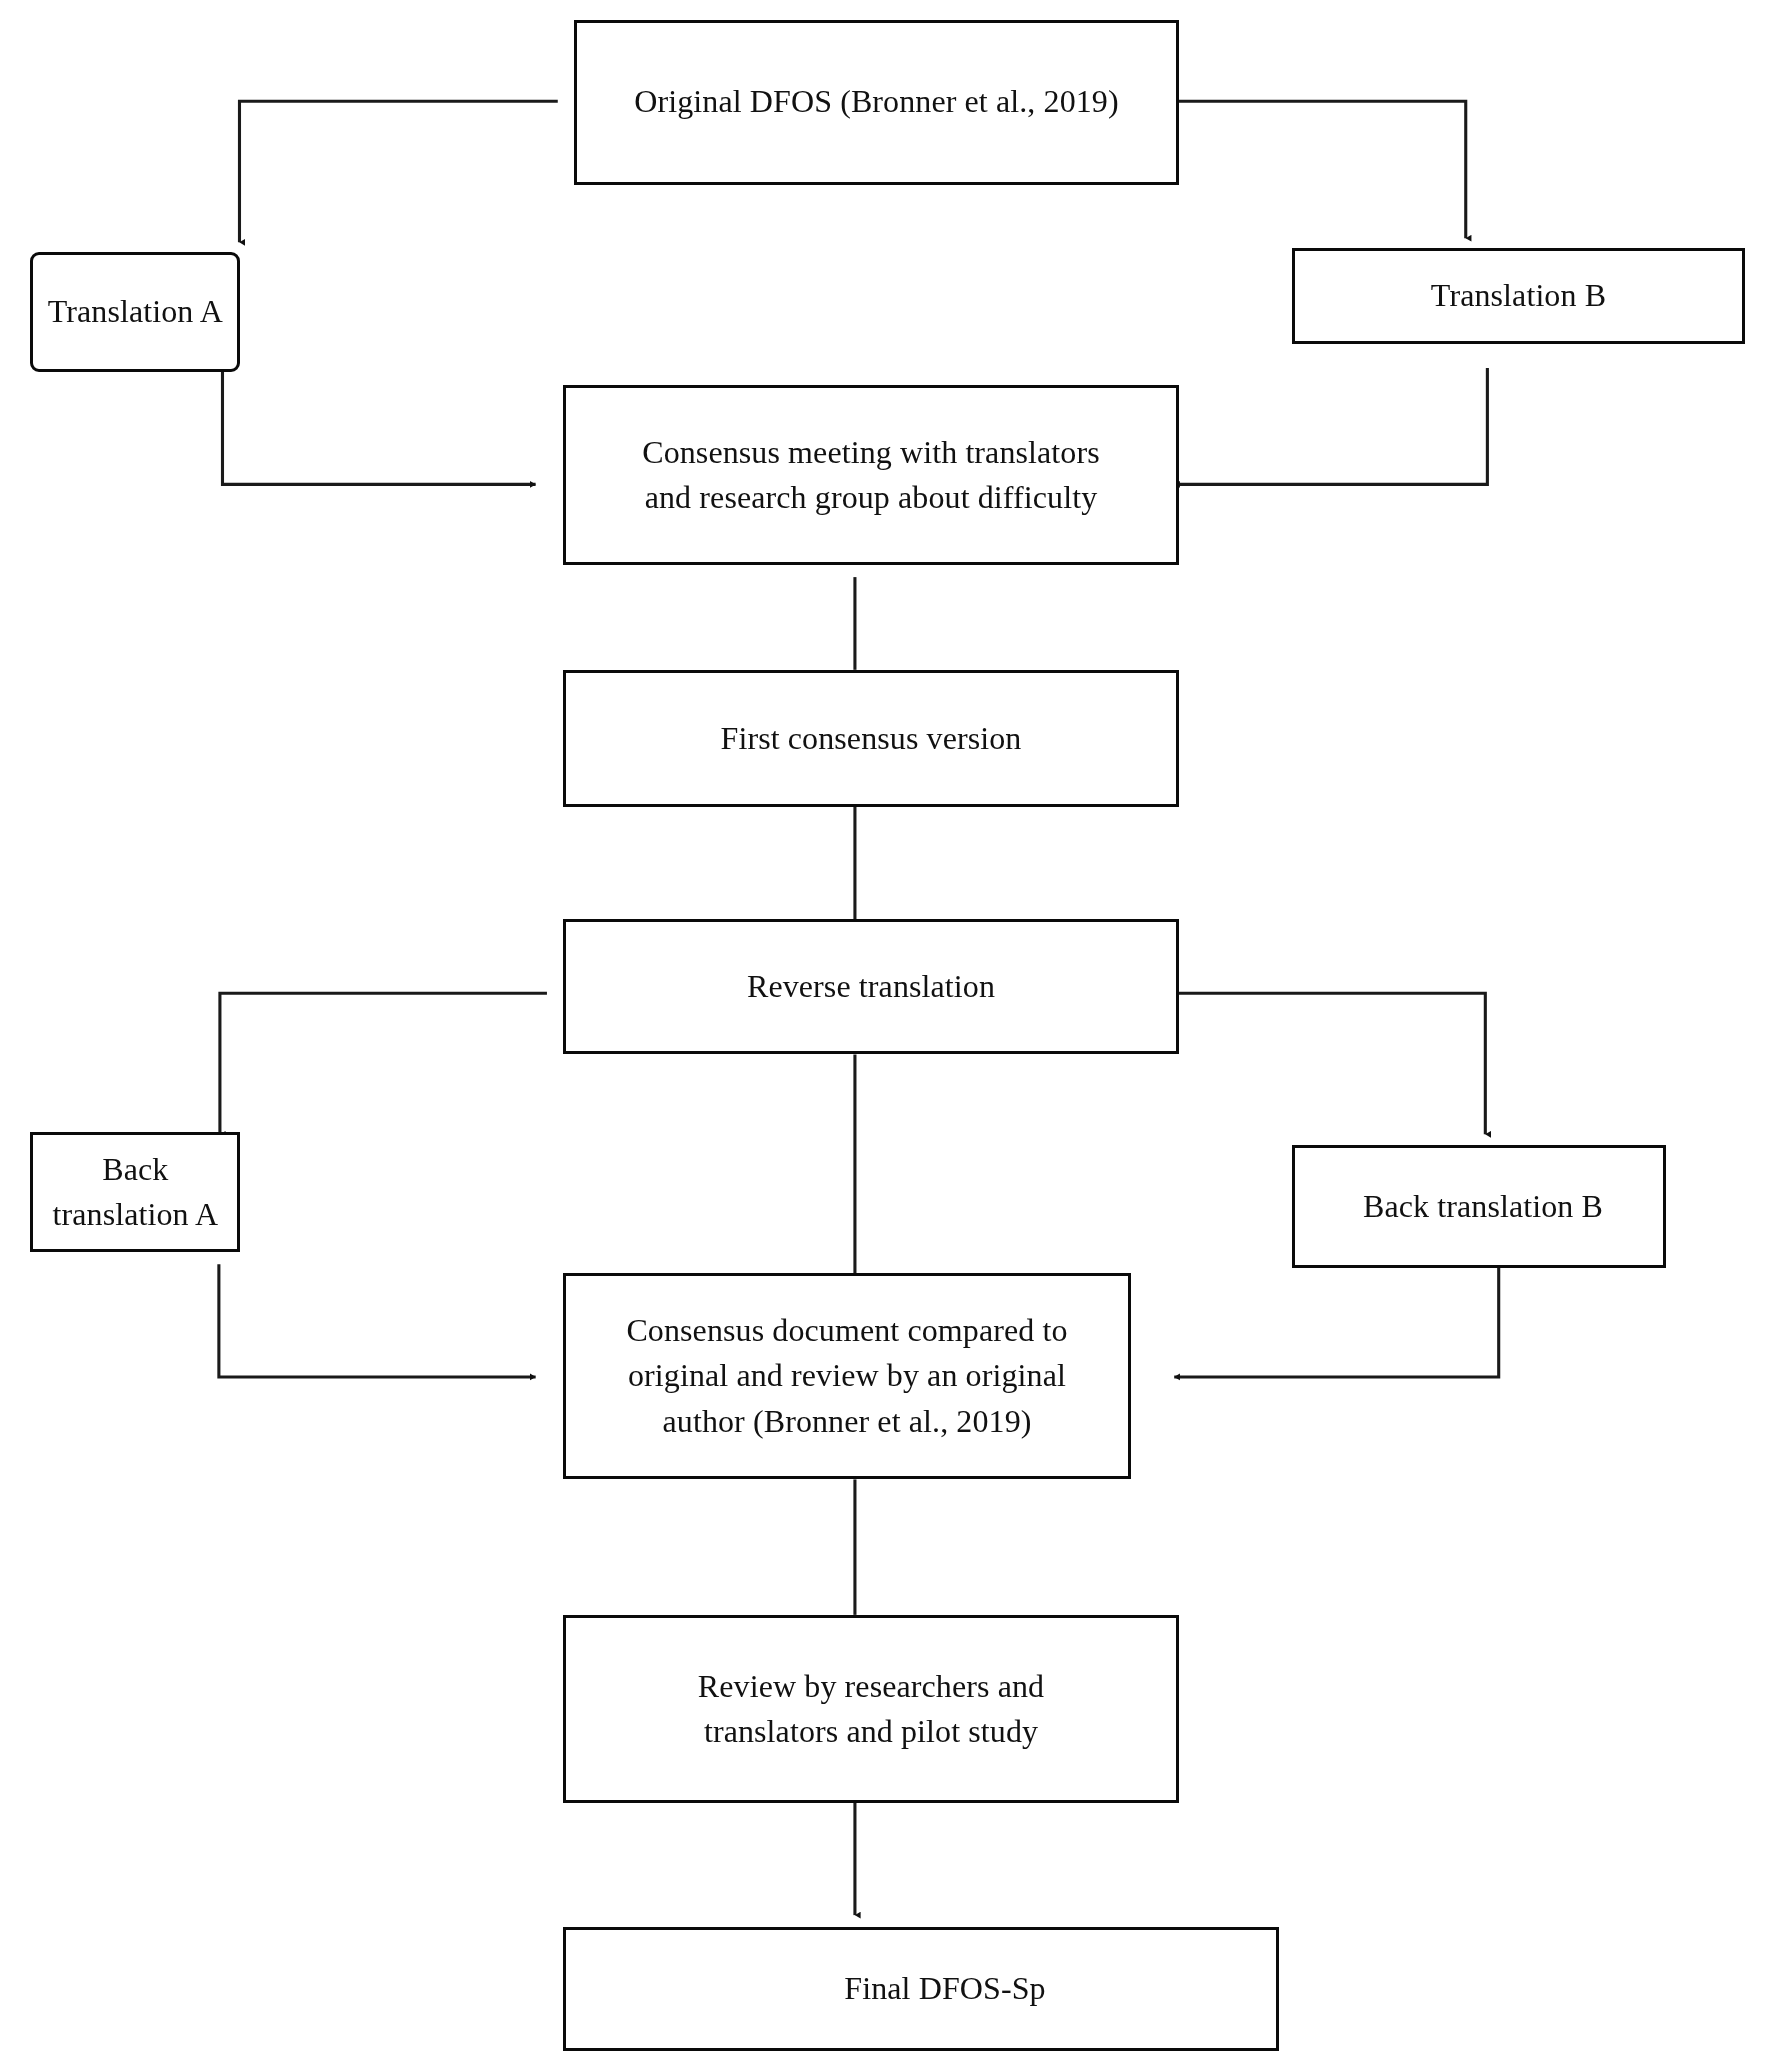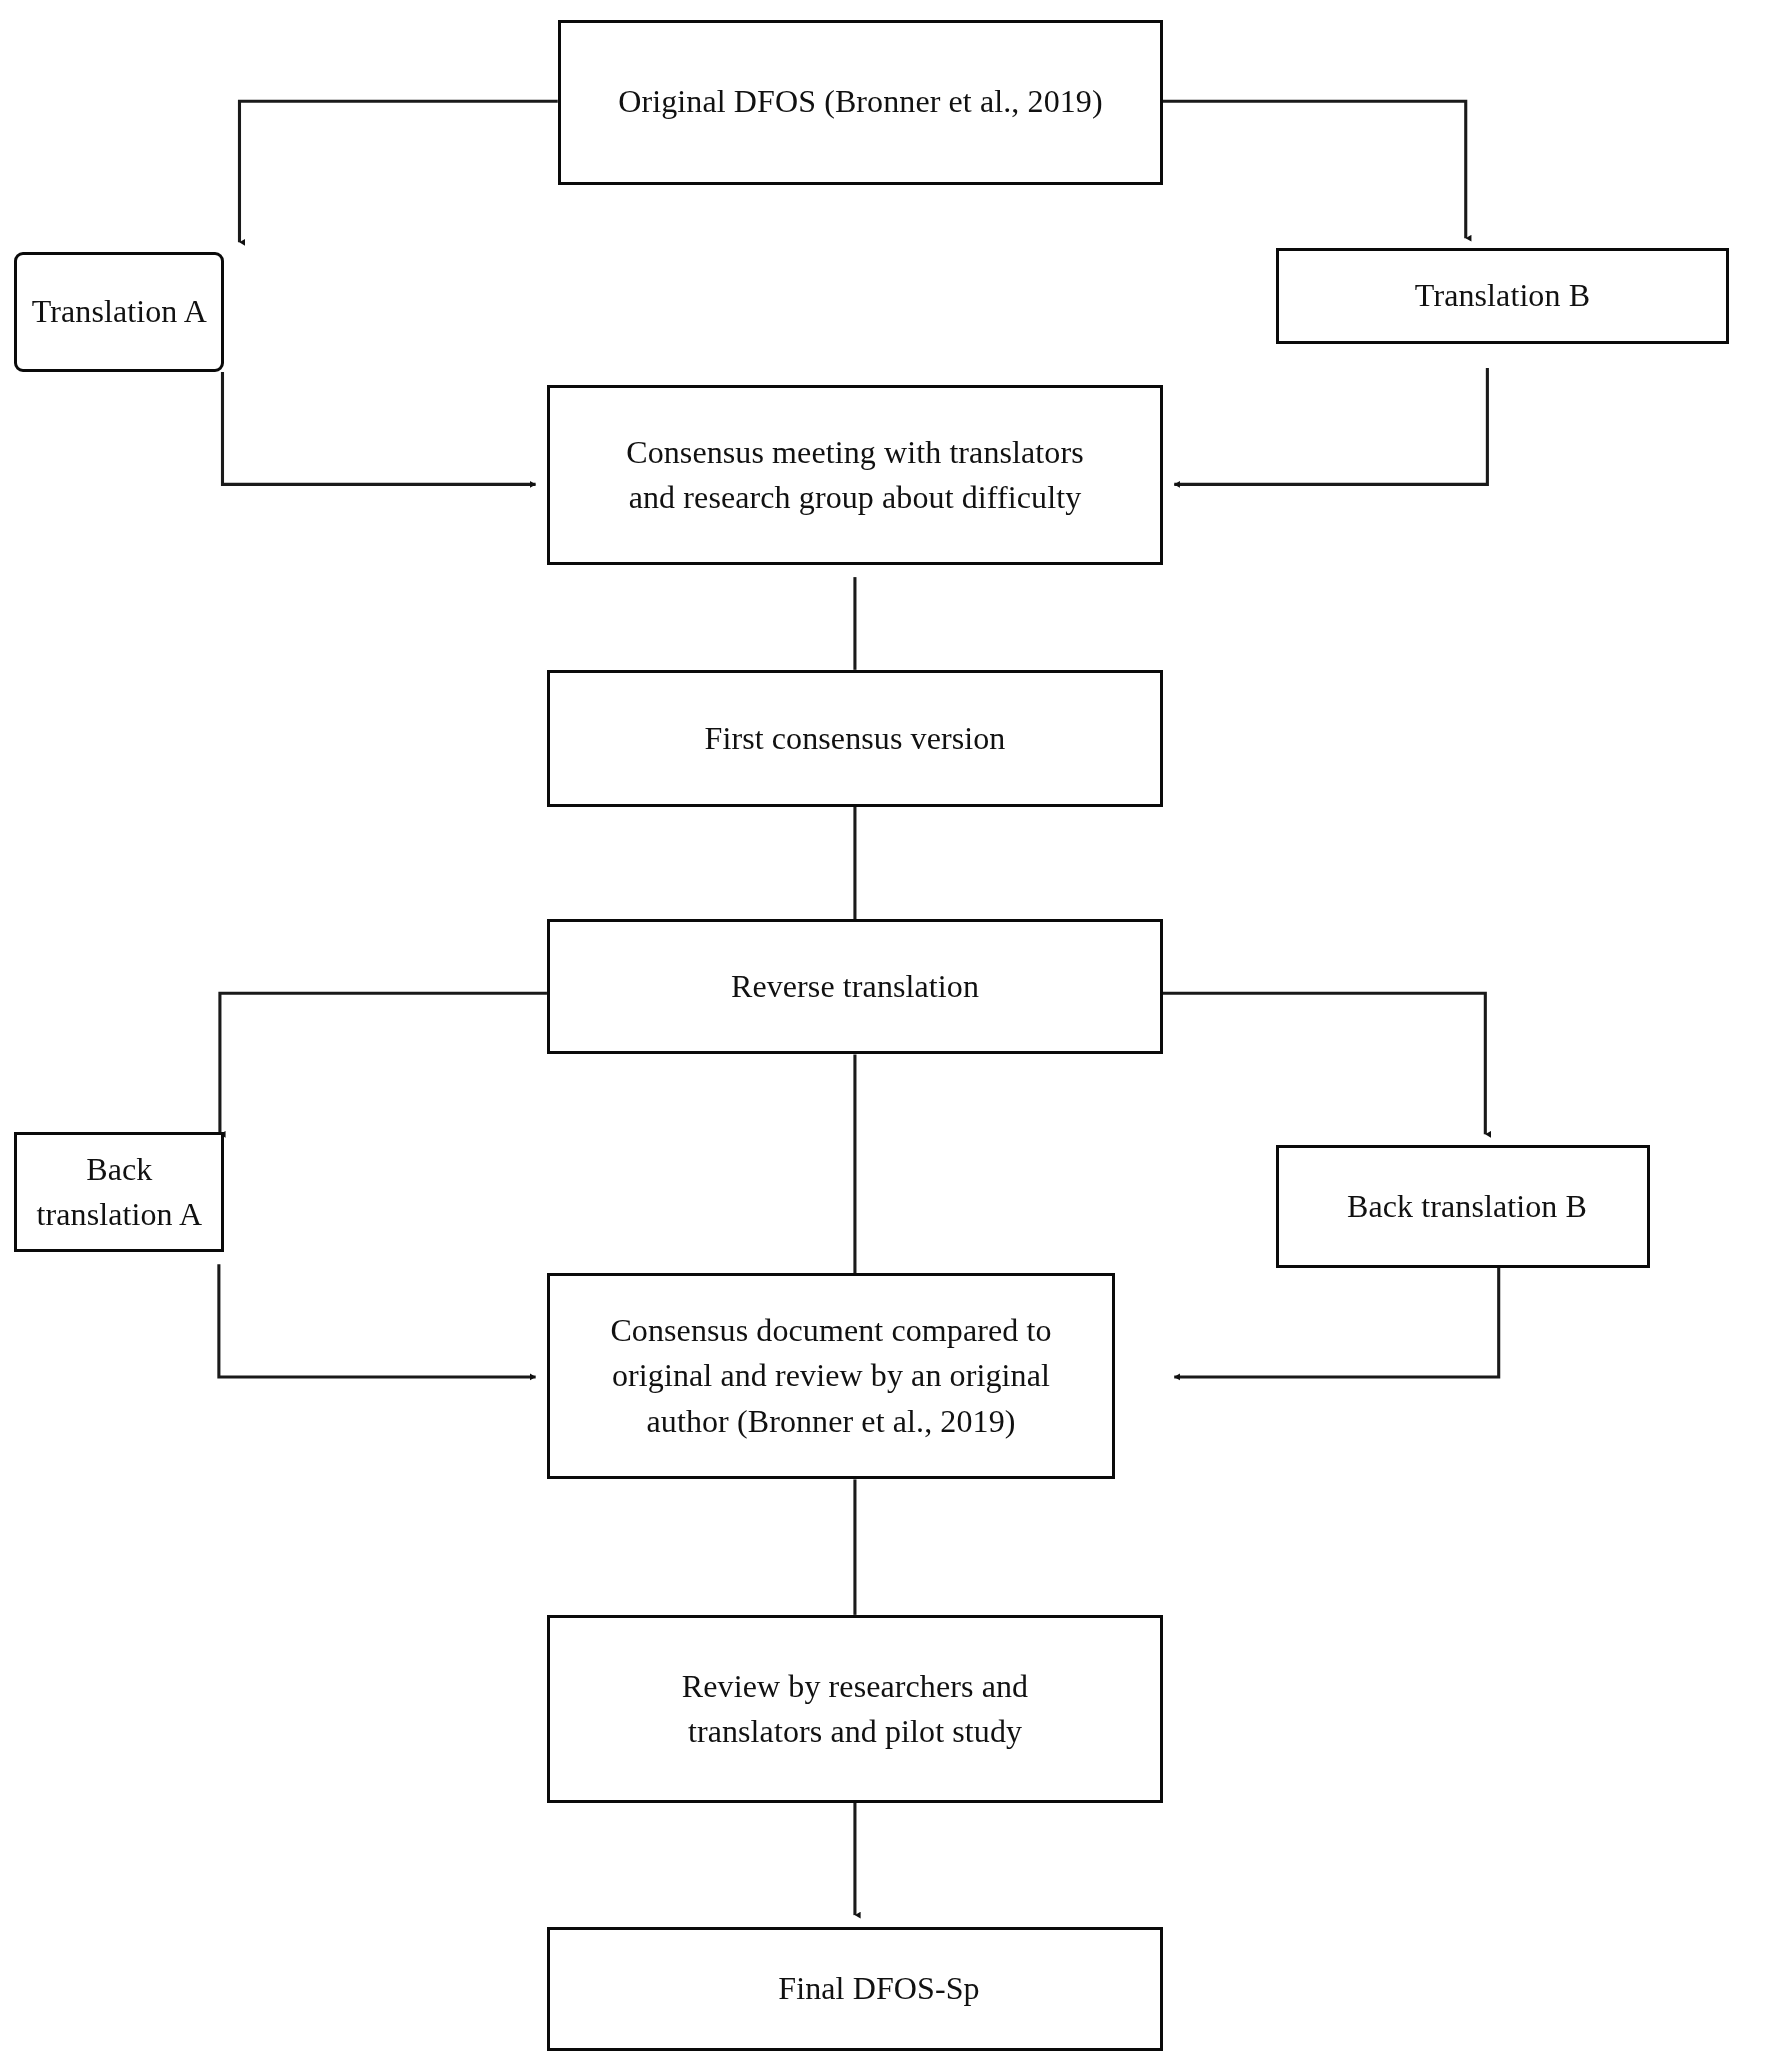--- a/index.html
+++ b/index.html
@@ -30,20 +30,21 @@
   .node-box {
     position: absolute;
     box-sizing: border-box;
     background: #ffffff;
     border: 3.6px solid #0a0a0a;
     display: flex;
     align-items: center;
     justify-content: center;
     text-align: center;
     z-index: 5;
+    margin-left: 16px;
   }
   .node-label {
     font-family: "Liberation Serif", "DejaVu Serif", serif;
     font-size: 32px;
     line-height: 1.42;
     color: #111111;
     letter-spacing: 0.1px;
     padding: 0 8.2px;
     white-space: pre-line;
   }
@@ -133,18 +134,18 @@
     <span class="node-label">Consensus document compared to
 original and review by an original
 author (Bronner et al., 2019)</span>
   </div>
 
   <div class="node-box" style="left:547px; top:1615px; width:616px; height:188px;">
     <span class="node-label">Review by researchers and
 translators and pilot study</span>
   </div>
 
-  <div class="node-box" style="left:547px; top:1927px; width:616px; height:124px;padding-left:48px;">
+  <div class="node-box" style="left:547px; top:1927px; width:716px; height:124px;padding-left:48px;">
     <span class="node-label">Final DFOS-Sp</span>
   </div>
 
 </div>
 
 
 </body></html>

